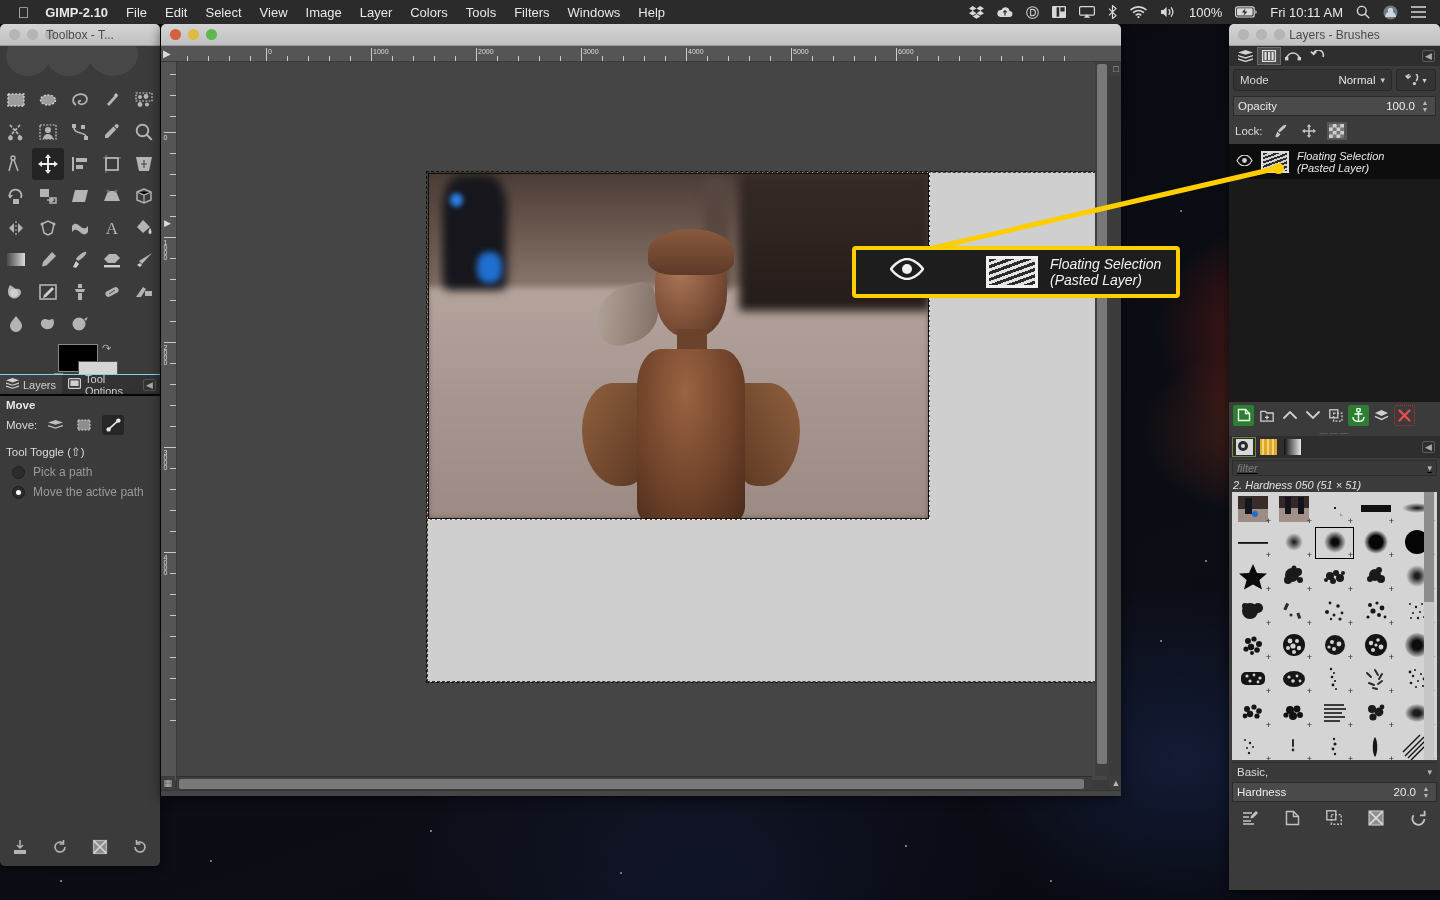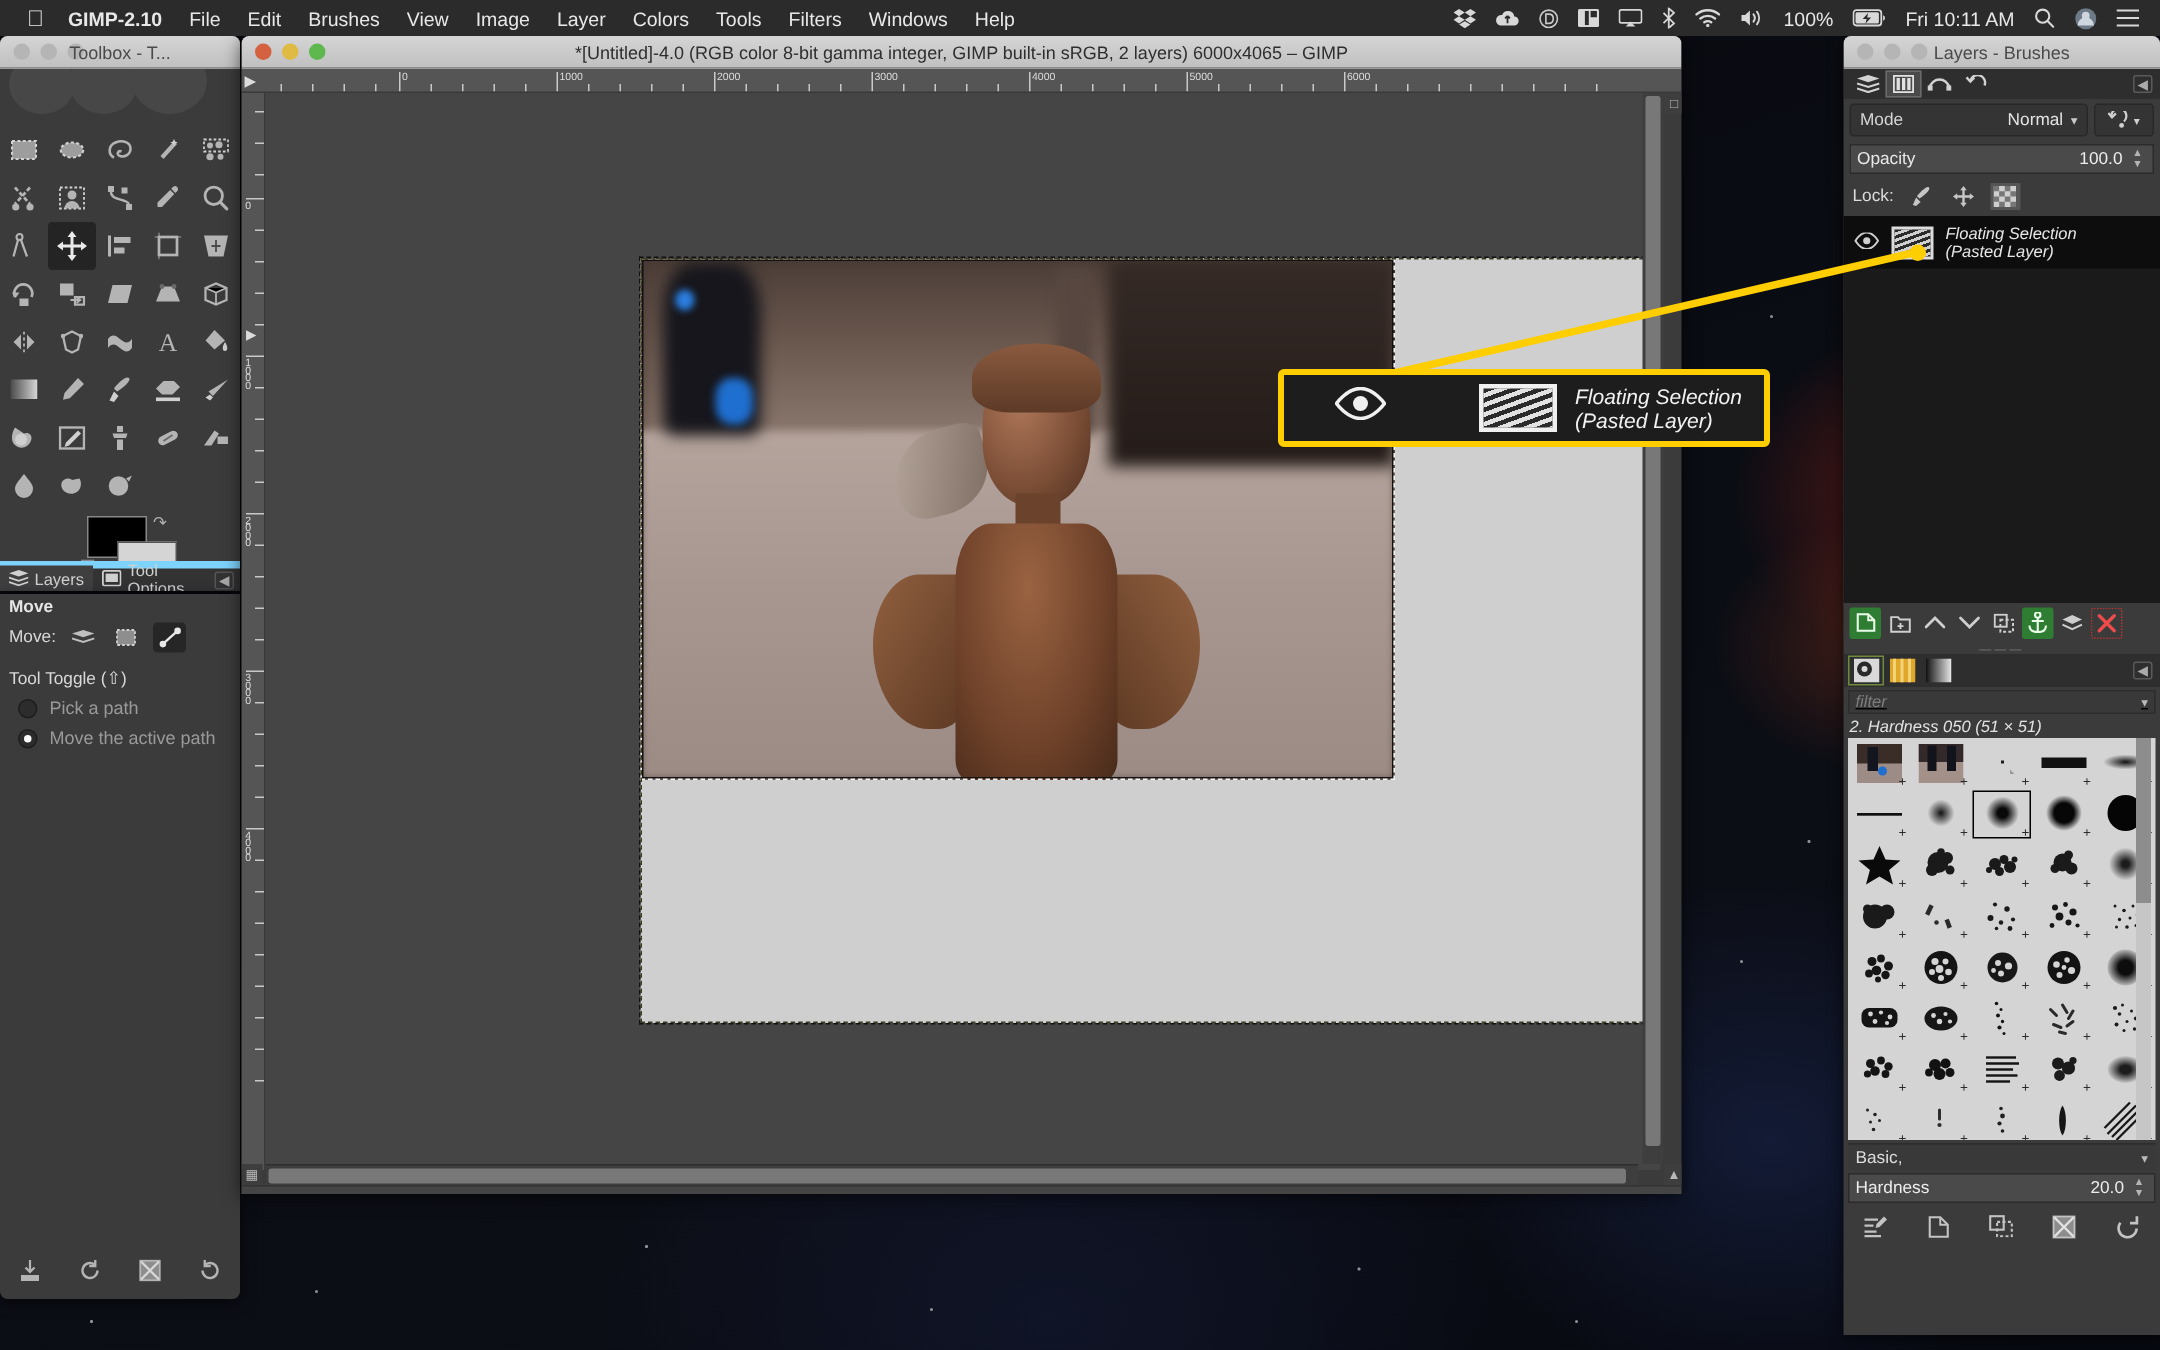--- a/index.html
+++ b/index.html
@@ -221,21 +221,21 @@
   .tool.active { background:#242424; color:#e9e9e9; }
   .tool svg { display:block; }
   .colorarea { position:relative; height:48px; margin-top:4px; }
   .fgcolor { position:absolute; left:58px; top:0; width:40px; height:28px; background:#000; border:1px solid #888; }
   .bgcolor { position:absolute; left:78px; top:17px; width:40px; height:28px; background:#d5d5d5; border:1px solid #555; }
   .swapicon { position:absolute; left:102px; top:-2px; color:#b0b0b0; font-size:11px; }
   .defcolor { position:absolute; left:55px; top:30px; width:15px; height:15px; background:#fff; border:1px solid #777; }
   .defcolor i { position:absolute; left:-2px; top:-2px; width:9px; height:9px; background:#000; border:1px solid #888; }
   .tb-tabs {
     position:absolute; left:0; bottom:0; width:160px; height:20px;
-    background:#333; display:flex; align-items:center; border-top:5px solid #7dd3fc;
+    background:#333; display:flex; align-items:center; border-top:1px solid #7dd3fc;
   }
   .tb-tab {
     display:flex; align-items:center; gap:4px; height:20px; padding:0 6px;
     font-size:11px; color:#d0d0d0;
   }
   .tb-tab.sel { background:#3f3f3f; }
   .tb-tabs .collapse { margin-left:auto; margin-right:4px; color:#aaa; font-size:9px;
     border:1px solid #555; padding:0 2px; border-radius:2px; }
 
   
@@ -381,21 +381,21 @@
     <div class="star" style="left:1205px;top:560px;width:1.5px;height:1.5px;"></div>
     <div class="star" style="left:1160px;top:640px;width:2px;height:2px;"></div>
     <div class="star" style="left:60px;top:880px;width:1.5px;height:1.5px;"></div>
   </div>
 
   <div class="menubar">
     <span class="apple"></span>
     <span class="appname">GIMP-2.10</span>
     <span class="mi">File</span>
     <span class="mi">Edit</span>
-    <span class="mi">Brushes</span>
+    <span class="mi">Select</span>
     <span class="mi">View</span>
     <span class="mi">Image</span>
     <span class="mi">Layer</span>
     <span class="mi">Colors</span>
     <span class="mi">Tools</span>
     <span class="mi">Filters</span>
     <span class="mi">Windows</span>
     <span class="mi">Help</span>
     <span class="spacer"></span>
     <span class="status">
@@ -836,21 +836,20 @@
     </div>
   </div>
 
   <div class="mainwin">
     <div class="titlebar">
       <div class="tlights">
         <div class="tl r"></div>
         <div class="tl y"></div>
         <div class="tl g"></div>
       </div>
-      <div class="titletext">*[Untitled]-4.0 (RGB color 8-bit gamma integer, GIMP built-in sRGB, 2 layers) 6000x4065 – GIMP</div>
     </div>
 
     <div class="ruler-h">
       <div class="rtick" style="left:105px;top:2px;width:1px;height:13px;"></div>
       <div class="rlabel" style="left:107px;top:2px;">0</div>
       <div class="rtick" style="left:210px;top:2px;width:1px;height:13px;"></div>
       <div class="rlabel" style="left:212px;top:2px;">1000</div>
       <div class="rtick" style="left:315px;top:2px;width:1px;height:13px;"></div>
       <div class="rlabel" style="left:317px;top:2px;">2000</div>
       <div class="rtick" style="left:420px;top:2px;width:1px;height:13px;"></div>

